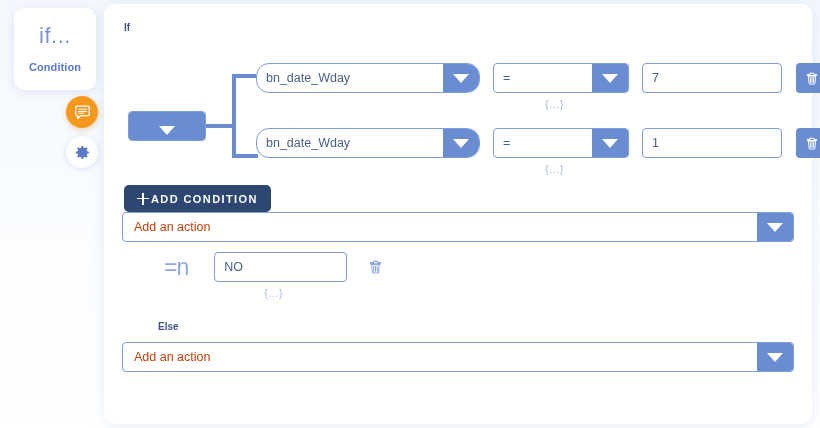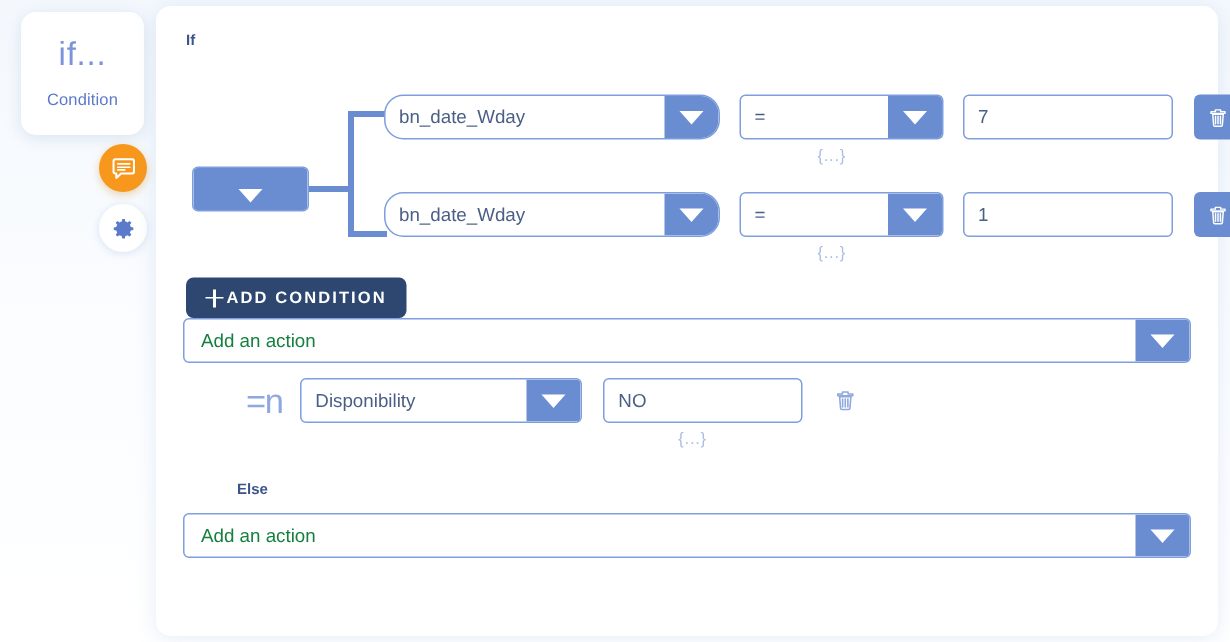--- a/index.html
+++ b/index.html
@@ -28,21 +28,21 @@
     box-shadow: 0 2px 10px rgba(120,150,200,.22);
     display: flex; flex-direction: column;
     align-items: center; justify-content: center;
     gap: 14px;
   }
   #condition-card .if-text {
     font-size: 22px; color: #7b93d8; letter-spacing: .5px;
     line-height: 1; font-weight: 400;
   }
   #condition-card .cond-text {
-    font-size: 11px; color: #5b7ac9; font-weight: 400;
+    font-size: 11px; color: #5b7ac9; font-weight: 700;
     letter-spacing: .1px;
   }
   .rail-btn {
     position: absolute; left: 66px;
     width: 32px; height: 32px; border-radius: 50%;
     display: flex; align-items: center; justify-content: center;
   }
   #chat-btn { top: 96px; background: #f7981d; box-shadow: 0 2px 6px rgba(200,140,40,.35); }
   #gear-btn { top: 136px; background: #ffffff; box-shadow: 0 1px 6px rgba(140,170,220,.30); }
 
@@ -72,21 +72,21 @@
     display: flex; align-items: stretch;
     overflow: hidden;
   }
   .ctl .ctl-text {
     flex: 1 1 auto;
     display: flex; align-items: center;
     padding: 0 9px;
     font-size: 12.5px; color: #4a5f86;
     white-space: nowrap; overflow: hidden;
   }
-  .ctl .ctl-text.ph { color: #15803d; }
+  .ctl .ctl-text.ph { color: #c2410c; }
   .ctl-arrow {
     flex: 0 0 36px;
     background: #6a8dd2;
     display: flex; align-items: center; justify-content: center;
   }
   .caret {
     width: 0; height: 0;
     border-left: 8px solid transparent;
     border-right: 8px solid transparent;
     border-top: 9px solid #ffffff;
@@ -289,28 +289,20 @@
     <div class="ctl action-select">
       <span class="ctl-text ph">Add an action</span>
       <span class="ctl-arrow">
           <i class="caret"></i>
         </span>
     </div>
 
     <div id="then-action-row">
       <span class="eq-n">=n</span>
       <div class="cell">
-        <div class="ctl act-field">
-          <span class="ctl-text">Disponibility</span>
-          <span class="ctl-arrow">
-              <i class="caret"></i>
-            </span>
-        </div>
-      </div>
-      <div class="cell">
         <div class="ctl act-val">
           <span class="ctl-text">NO</span>
         </div>
         <div class="curly">{...}</div>
       </div>
       <div class="del-plain">
         <svg width="15" height="16" viewBox="0 0 24 24" aria-hidden="true">
           <path d="M9 3h6v2h5v2H4V5h5V3zM6 8h12l-1 12.2a1.5 1.5 0 0 1-1.5 1.4h-7A1.5 1.5 0 0 1 7 20.2L6 8zm3.2 2.4v8.4m2.8-8.4v8.4m2.8-8.4v8.4" fill="none" stroke="#8fa8de" stroke-width="1.7" stroke-linejoin="round" stroke-linecap="round"></path>
         </svg>
       </div>

